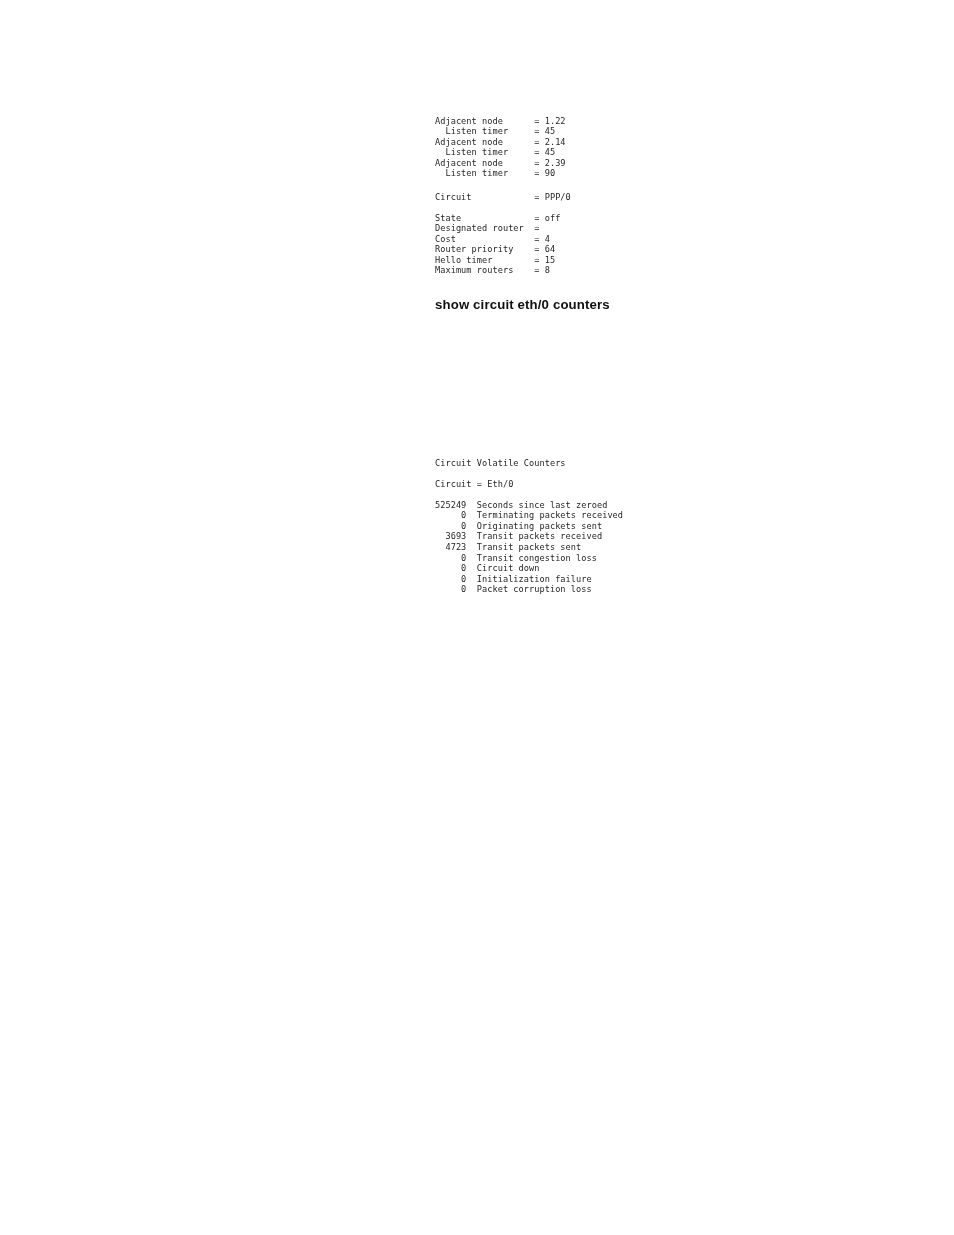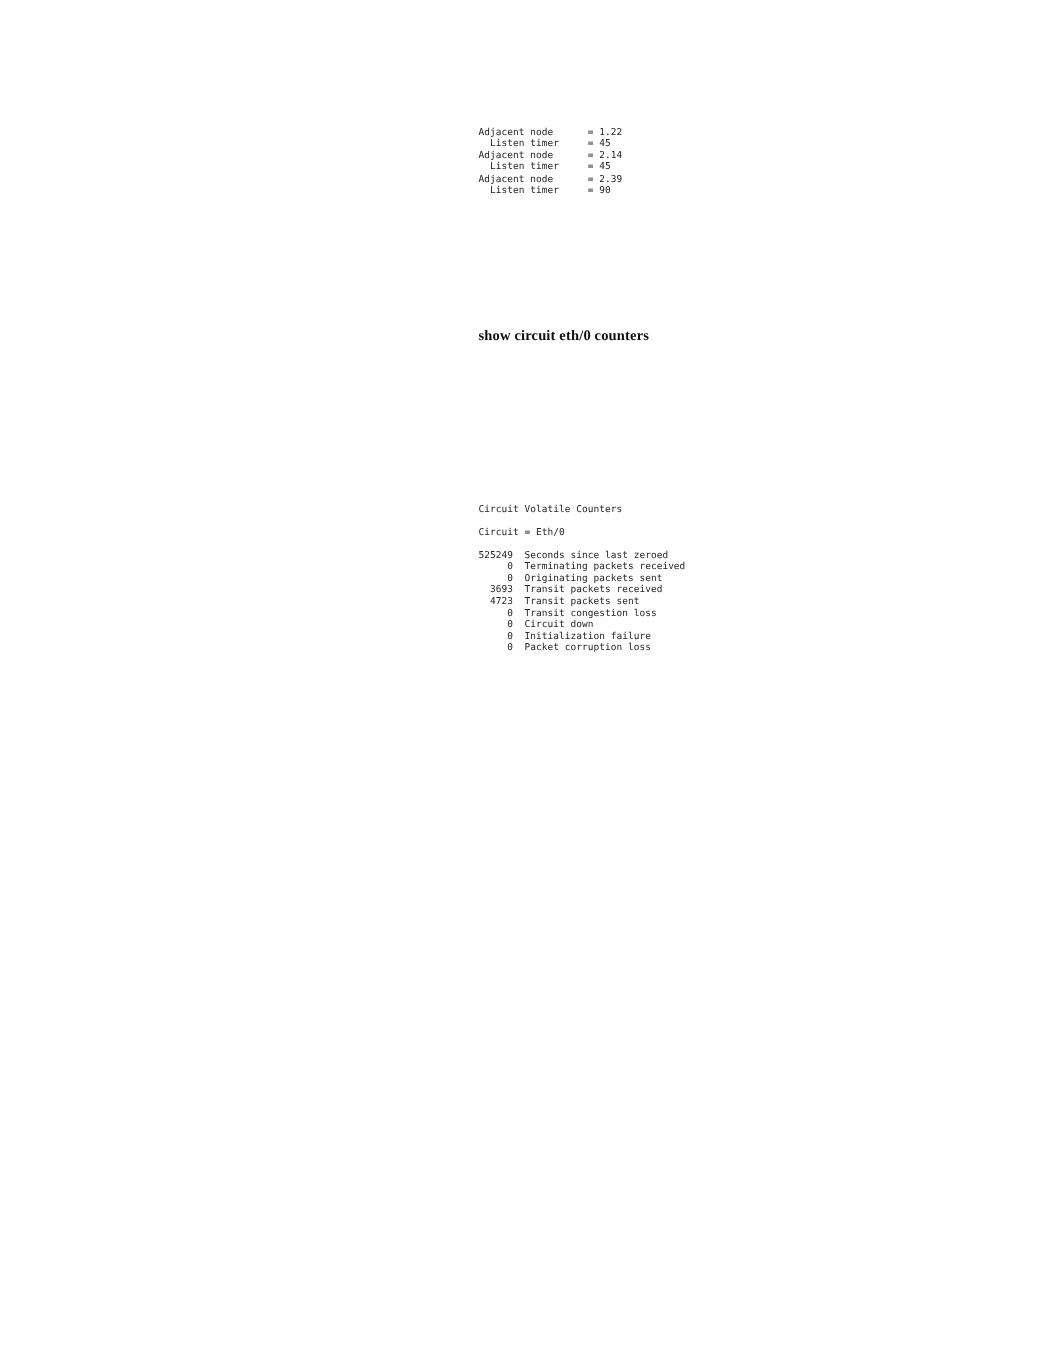--- a/index.html
+++ b/index.html
@@ -41,41 +41,49 @@
 
   #block-adjacency { top: 107px; }
   #block-circuit   { top: 183px; }
   #block-counters  { top: 449px; }
 
   
   .cmd-heading {
     position: absolute;
     left: 391px;
     top: 297px;
-    font-family: Liberation Serif, serif;
+    font-family: Liberation Sans, sans-serif;
     font-size: 13.2px;
     line-height: 16px;
     font-weight: bold;
     letter-spacing: 0.15px;
     white-space: pre;
     color: #101010;
   }
 </style>
 </head>
 <body>
 
 <div class="page">
 
   <pre class="mono-block" id="block-adjacency">Adjacent node      = 1.22
   Listen timer     = 45
 Adjacent node      = 2.14
   Listen timer     = 45
 Adjacent node      = 2.39
   Listen timer     = 90</pre>
 
+  <pre class="mono-block" id="block-circuit">Circuit            = PPP/0
+
+State              = off
+Designated router  =
+Cost               = 4
+Router priority    = 64
+Hello timer        = 15
+Maximum routers    = 8</pre>
 
   <div class="cmd-heading">show circuit eth/0 counters</div>
 
   <pre class="mono-block" id="block-counters">Circuit Volatile Counters
 
 Circuit = Eth/0
 
 525249  Seconds since last zeroed
      0  Terminating packets received
      0  Originating packets sent

